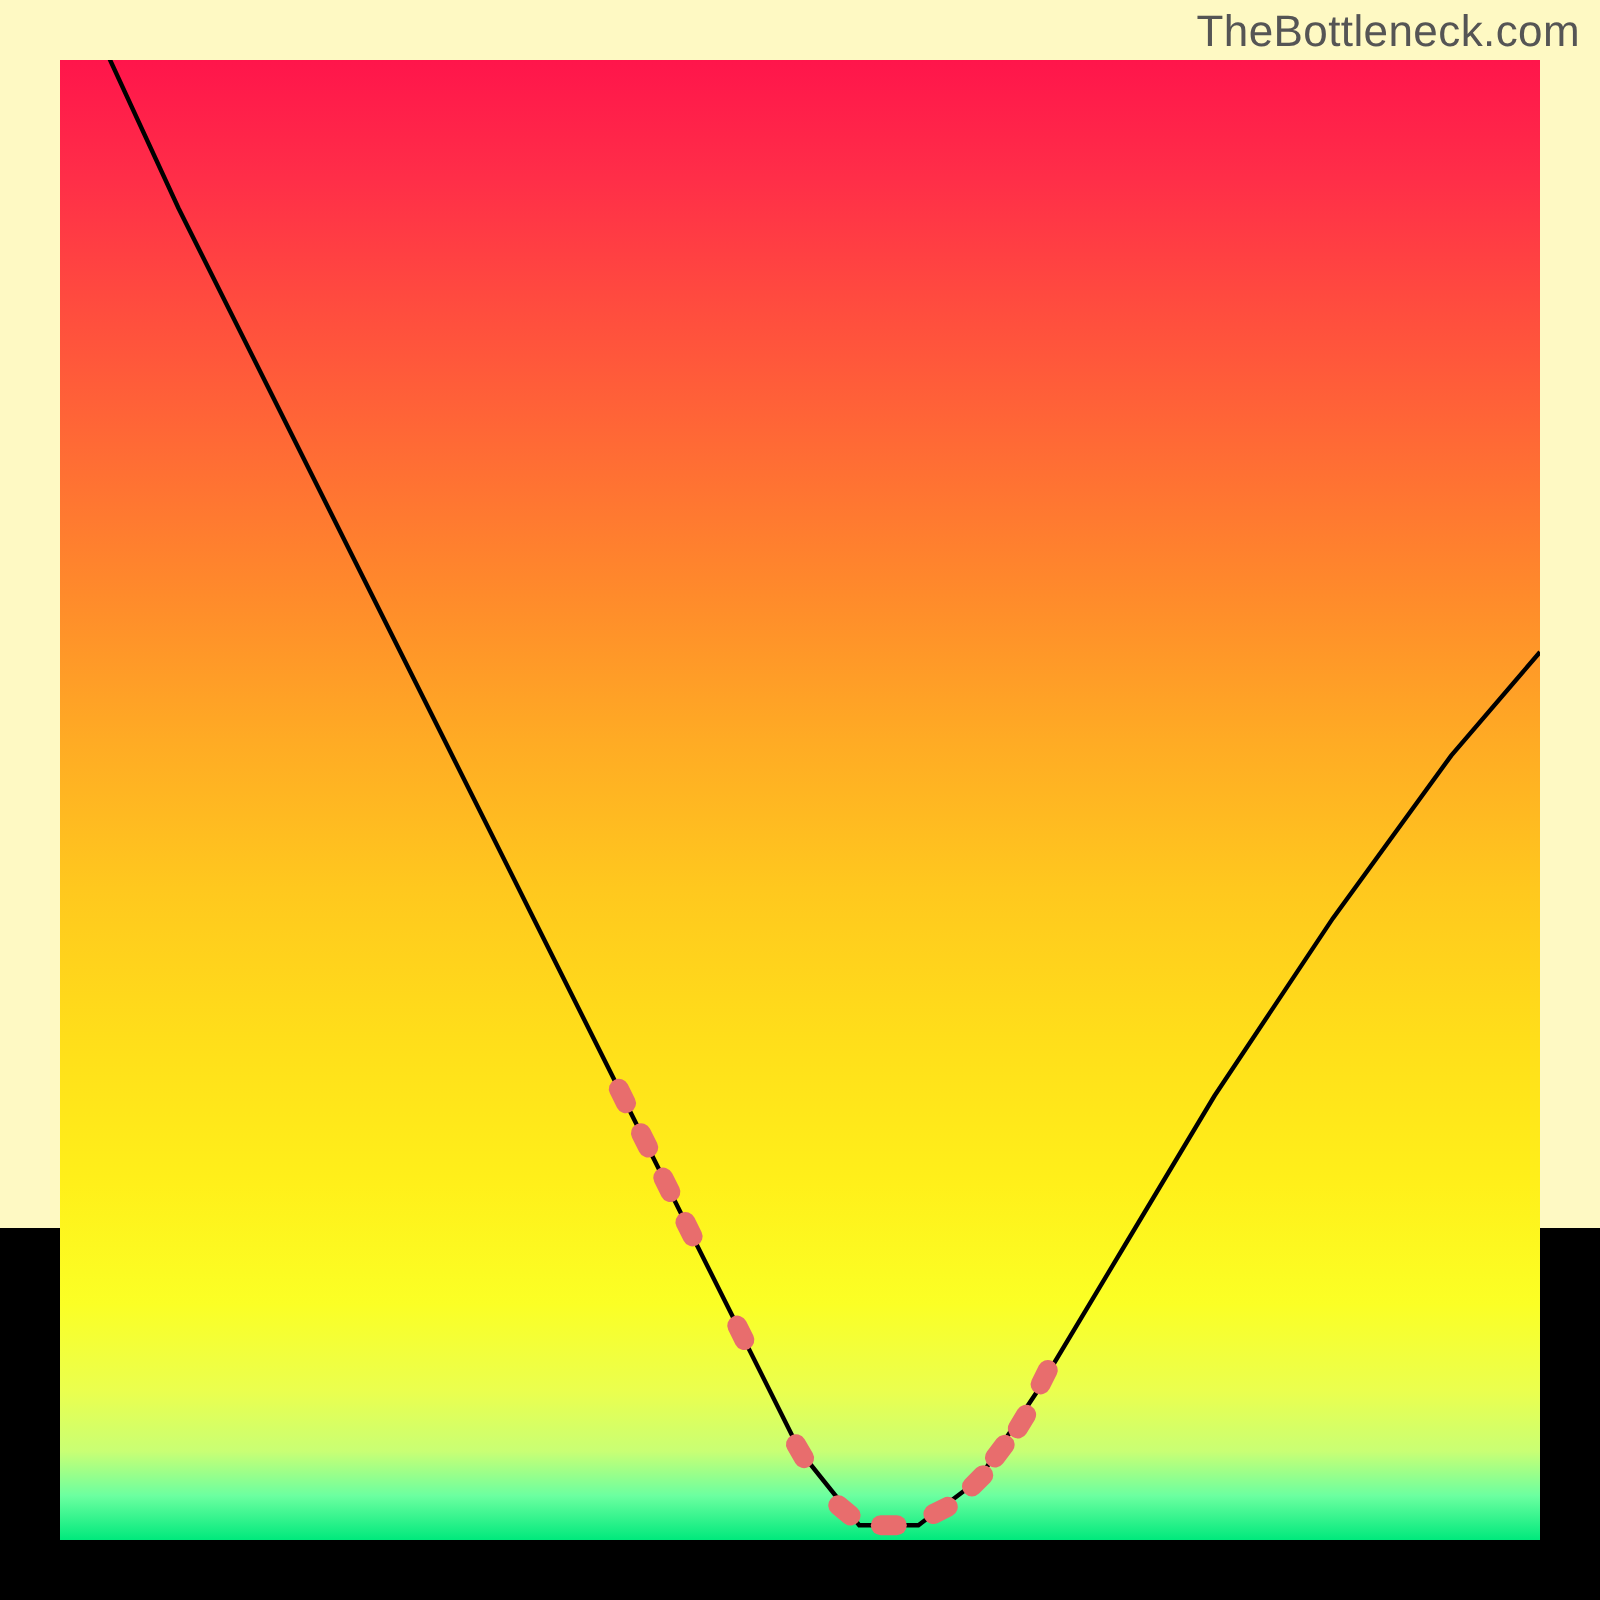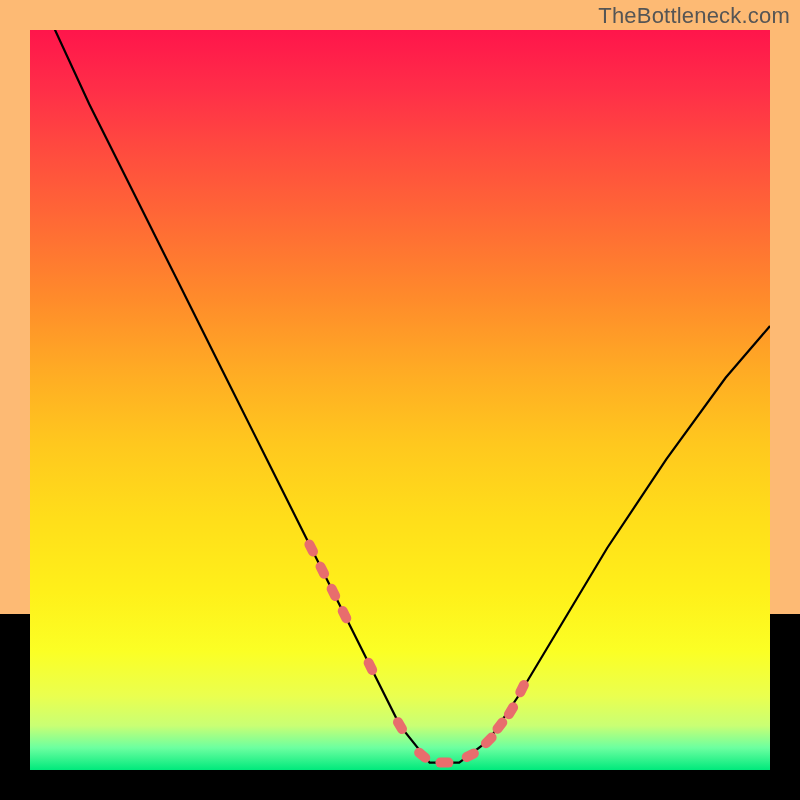--- a/index.html
+++ b/index.html
@@ -8,21 +8,21 @@
     width: 800px;
     height: 800px;
     background: #000;
     overflow: hidden;
     font-family: Arial, Helvetica, sans-serif;
   }
   .frame {
     position: relative;
     width: 800px;
     height: 614px;
-    background: #fdba74;
+    background: #fef9c3;
   }
   .watermark {
     position: absolute;
     top: 3px;
     right: 10px;
     color: #555;
     font-size: 22px;
     font-weight: 500;
     letter-spacing: 0.2px;
     z-index: 50;

